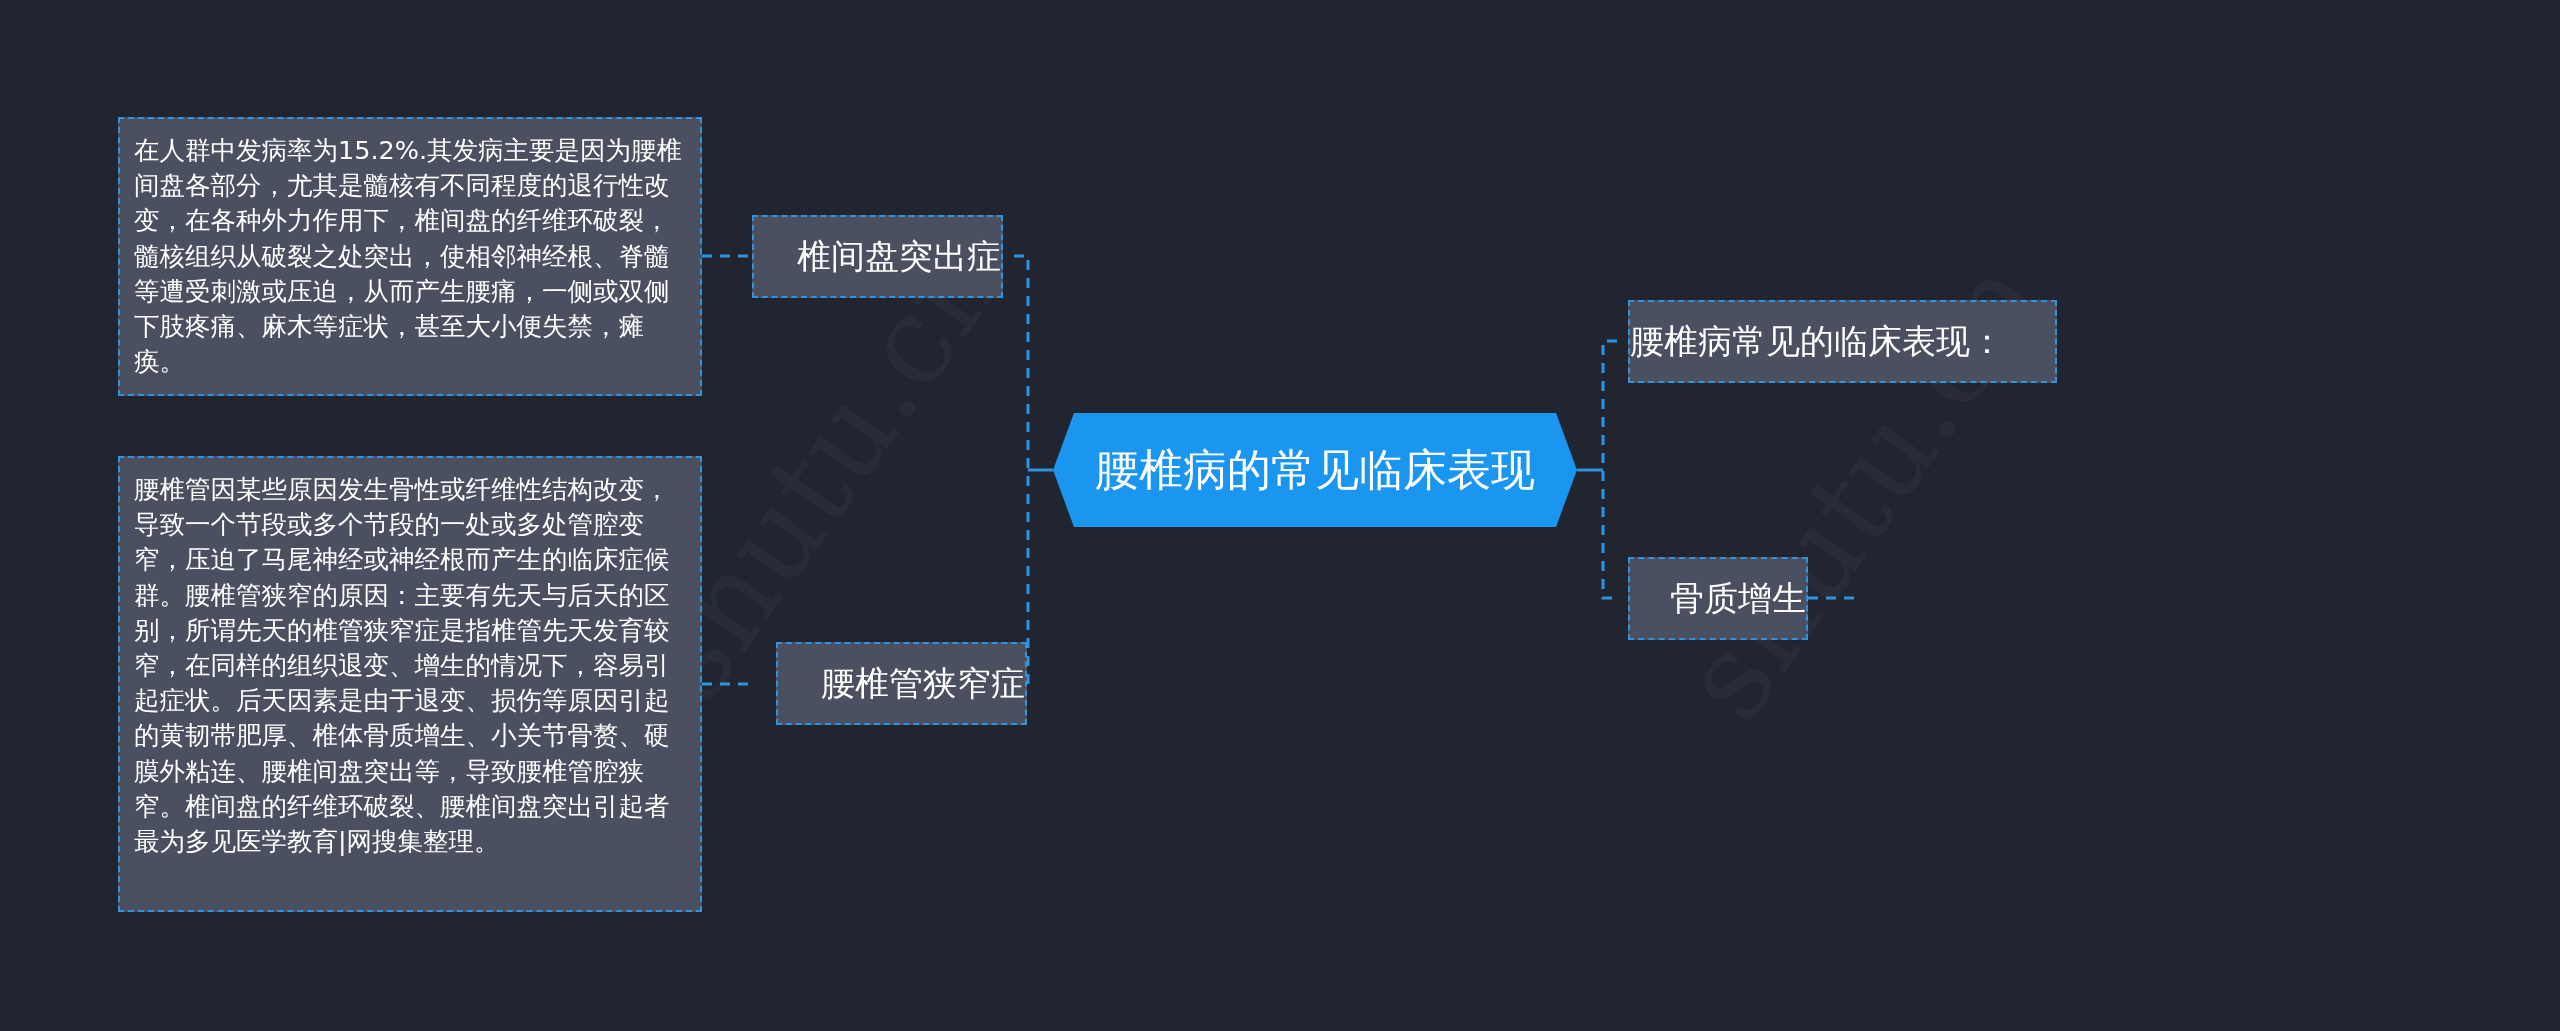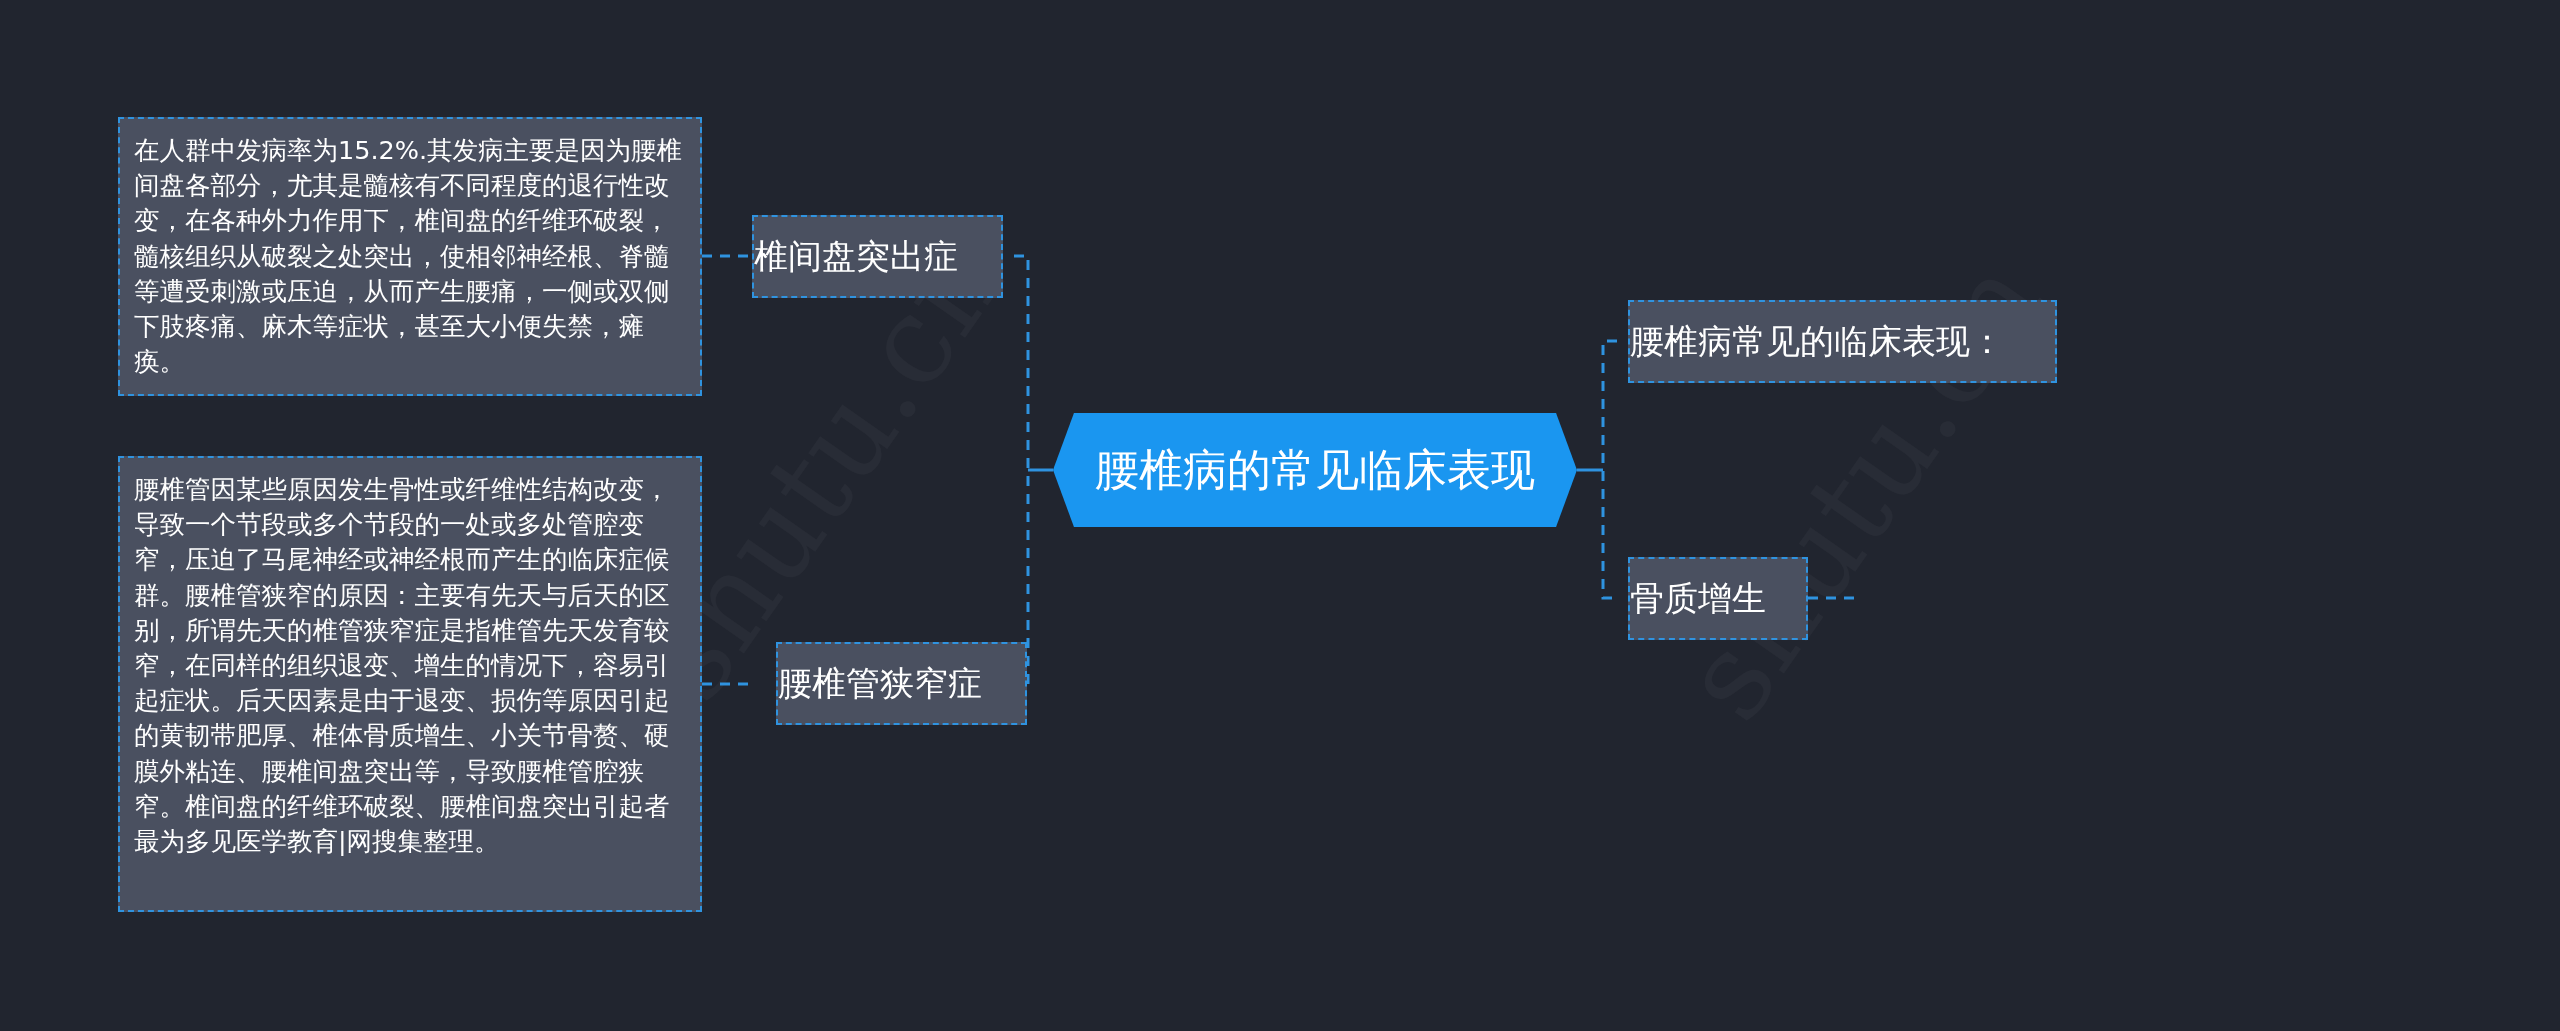--- a/index.html
+++ b/index.html
@@ -21,21 +21,21 @@
     border: 2px dashed #2f93e0;
     color: #ffffff;
   }
   .leaf {
     font-size: 25.5px; line-height: 35.2px;
     padding: 14px 12px 10px 14px;
     letter-spacing: 0px;
     word-break: break-all;
   }
   .mid {
-    font-size: 34px; display: flex; align-items: center; justify-content: flex-start;
+    font-size: 34px; display: flex; align-items: center; justify-content: flex-end;
     white-space: nowrap;
   }
   .root {
     position: absolute; left: 1053px; top: 413px; width: 524px; height: 114px;
     background: #1a96f0;
     clip-path: polygon(4% 0, 96% 0, 100% 50%, 96% 100%, 4% 100%, 0 50%);
     color: #ffffff; font-size: 44px;
     display: flex; align-items: center; justify-content: center; white-space: nowrap;
   }
   svg.lines { position: absolute; left: 0; top: 0; }

